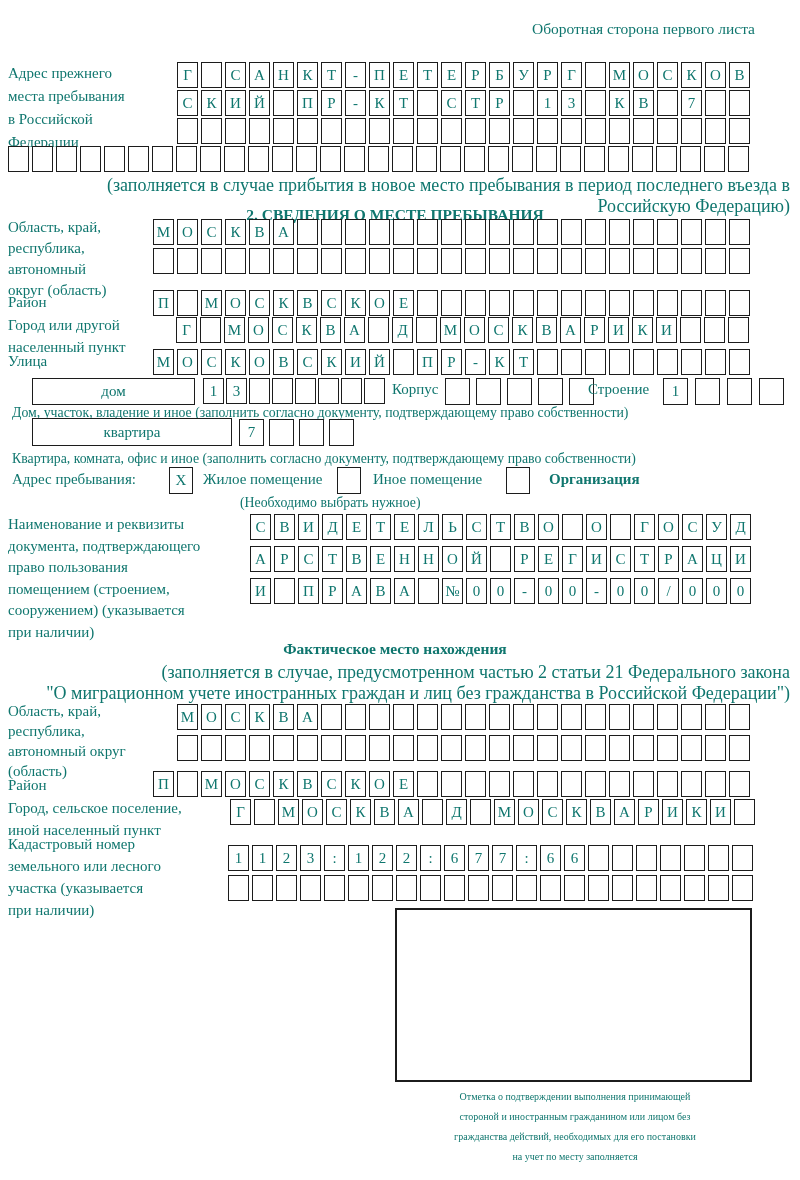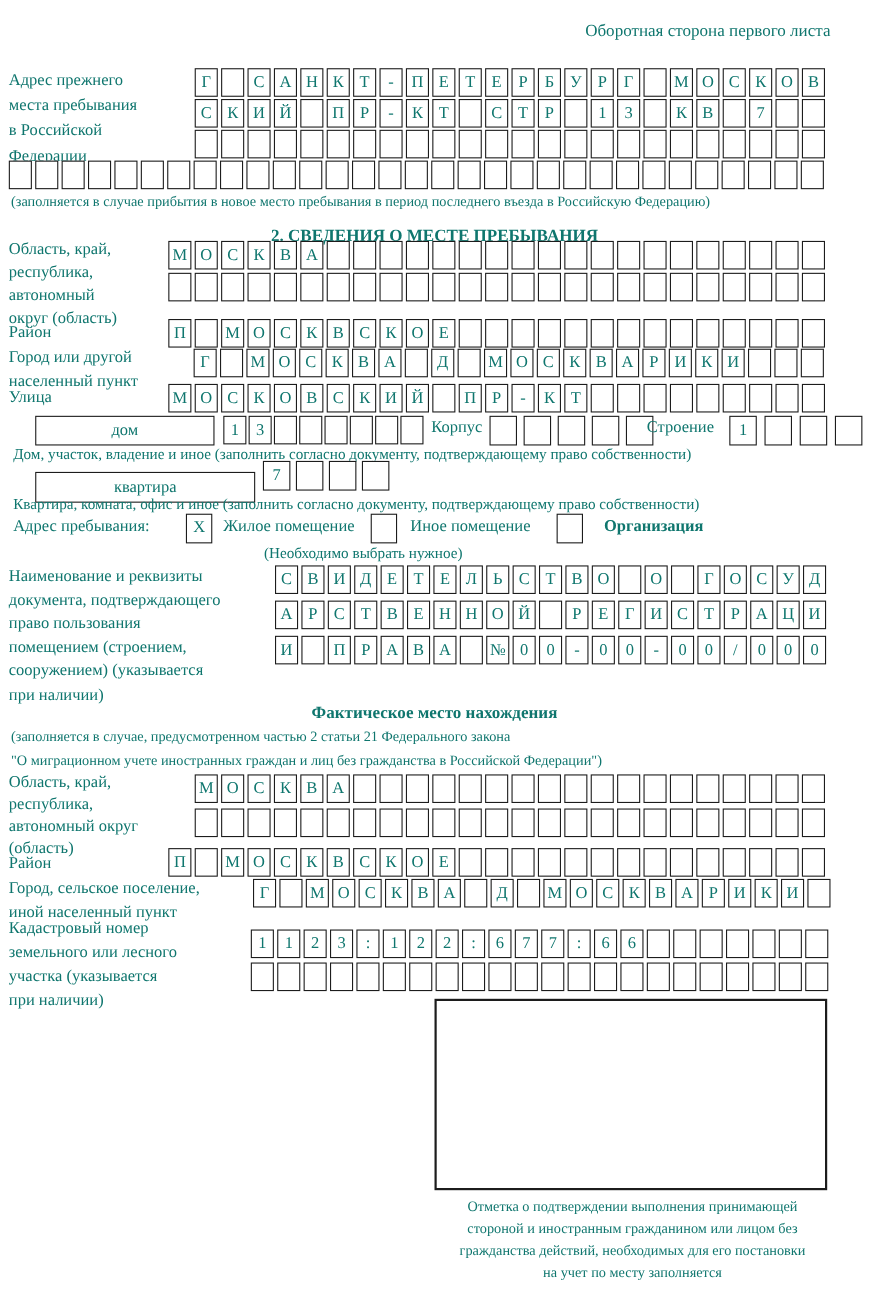--- a/index.html
+++ b/index.html
@@ -14,26 +14,26 @@
   .p31{gap:6px;}  .p31 .cell{width:25px;height:27px;}
   .p32{gap:7px;}  .p32 .cell{width:25px;height:27px;}
   .widebox{position:absolute;border:1.8px solid #1c1c1c;box-sizing:border-box;background:#fff;
         display:flex;align-items:center;justify-content:center;font-size:15px;}
   .cbx{position:absolute;width:24px;height:27px;border:1.8px solid #1c1c1c;box-sizing:border-box;
         display:flex;align-items:center;justify-content:center;font-size:15px;background:#fff;}
   .lab{position:absolute;font-size:15px;}
   .lh20 .ln{line-height:20px;} .lh21 .ln{line-height:21px;} .lh215 .ln{line-height:21.5px;}
   .lh22 .ln{line-height:22px;} .lh23 .ln{line-height:23px;}
   .cap{position:absolute;font-size:13.8px;white-space:nowrap;}
-  .capc{position:absolute;left:10px;width:780px;text-align:left;font-size:13px;}
+  .capc{position:absolute;left:10px;width:780px;text-align:right;font-size:18px;}
   .hd{position:absolute;left:10px;width:770px;text-align:center;font-weight:bold;font-size:15.5px;}
   .sidenote{position:absolute;top:20px;right:45px;font-size:15.5px;}
   .stamp{position:absolute;left:395px;top:908px;width:357px;height:174px;
         border:2.4px solid #1c1c1c;box-sizing:border-box;background:#fff;}
-  .stampcap{position:absolute;left:370px;top:1087px;width:410px;text-align:center;font-size:13px;}
+  .stampcap{position:absolute;left:370px;top:1087px;width:410px;text-align:center;font-size:10px;}
   .stampcap .ln{line-height:20px;}
 </style>
 </head>
 <body>
 
 <div id="page">
 
   <div class="sidenote">Оборотная сторона первого листа</div>
 
   <div class="lab lh23" style="left:8px;top:62px;width:168px;">
@@ -328,21 +328,21 @@
     </div>
   <div class="lab" style="left:588px;top:381px;">Строение</div>
   <div class="row p32" style="left:663px;top:378px;">
       <span class="cell">1</span>
       <span class="cell"></span>
       <span class="cell"></span>
       <span class="cell"></span>
     </div>
   <div class="cap" style="left:12px;top:405px;">Дом, участок, владение и иное (заполнить согласно документу, подтверждающему право собственности)</div>
 
-  <div class="widebox" style="left:32px;top:429px;width:200px;height:28px;">квартира</div>
+  <div class="widebox" style="left:32px;top:418px;width:200px;height:28px;">квартира</div>
   <div class="row p30" style="left:239px;top:419px;">
       <span class="cell">7</span>
       <span class="cell"></span>
       <span class="cell"></span>
       <span class="cell"></span>
     </div>
   <div class="cap" style="left:12px;top:451px;">Квартира, комната, офис и иное (заполнить согласно документу, подтверждающему право собственности)</div>
 
   <div class="lab" style="left:12px;top:471px;">Адрес пребывания:</div>
   <div class="cbx" style="left:169px;top:467px;">X</div>

